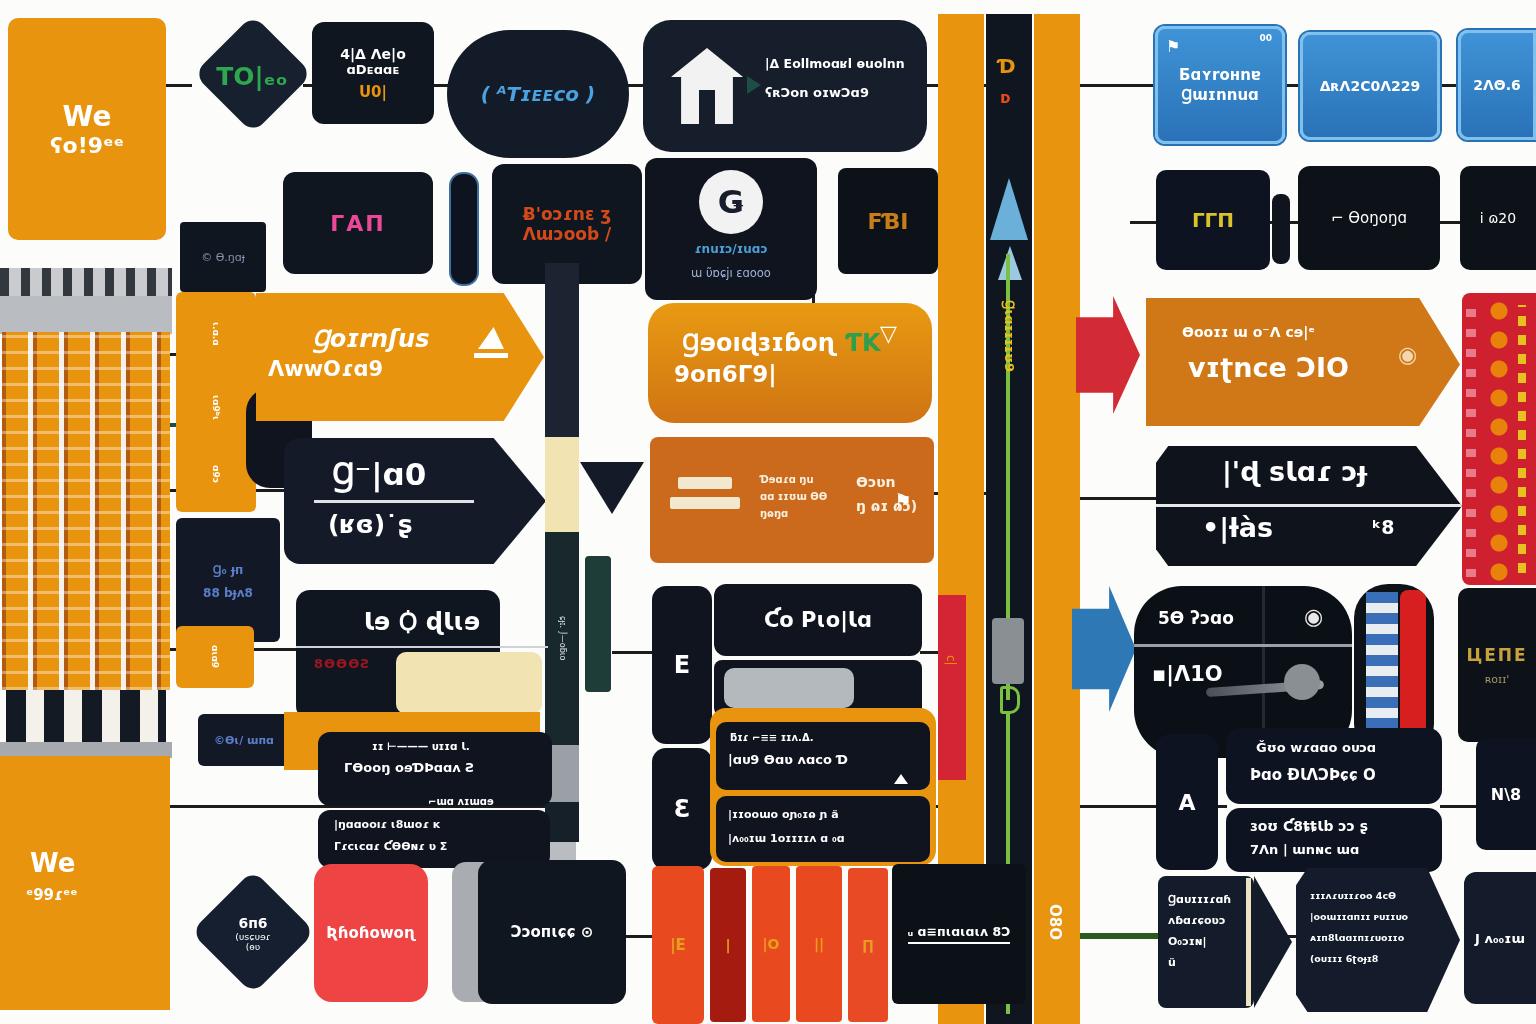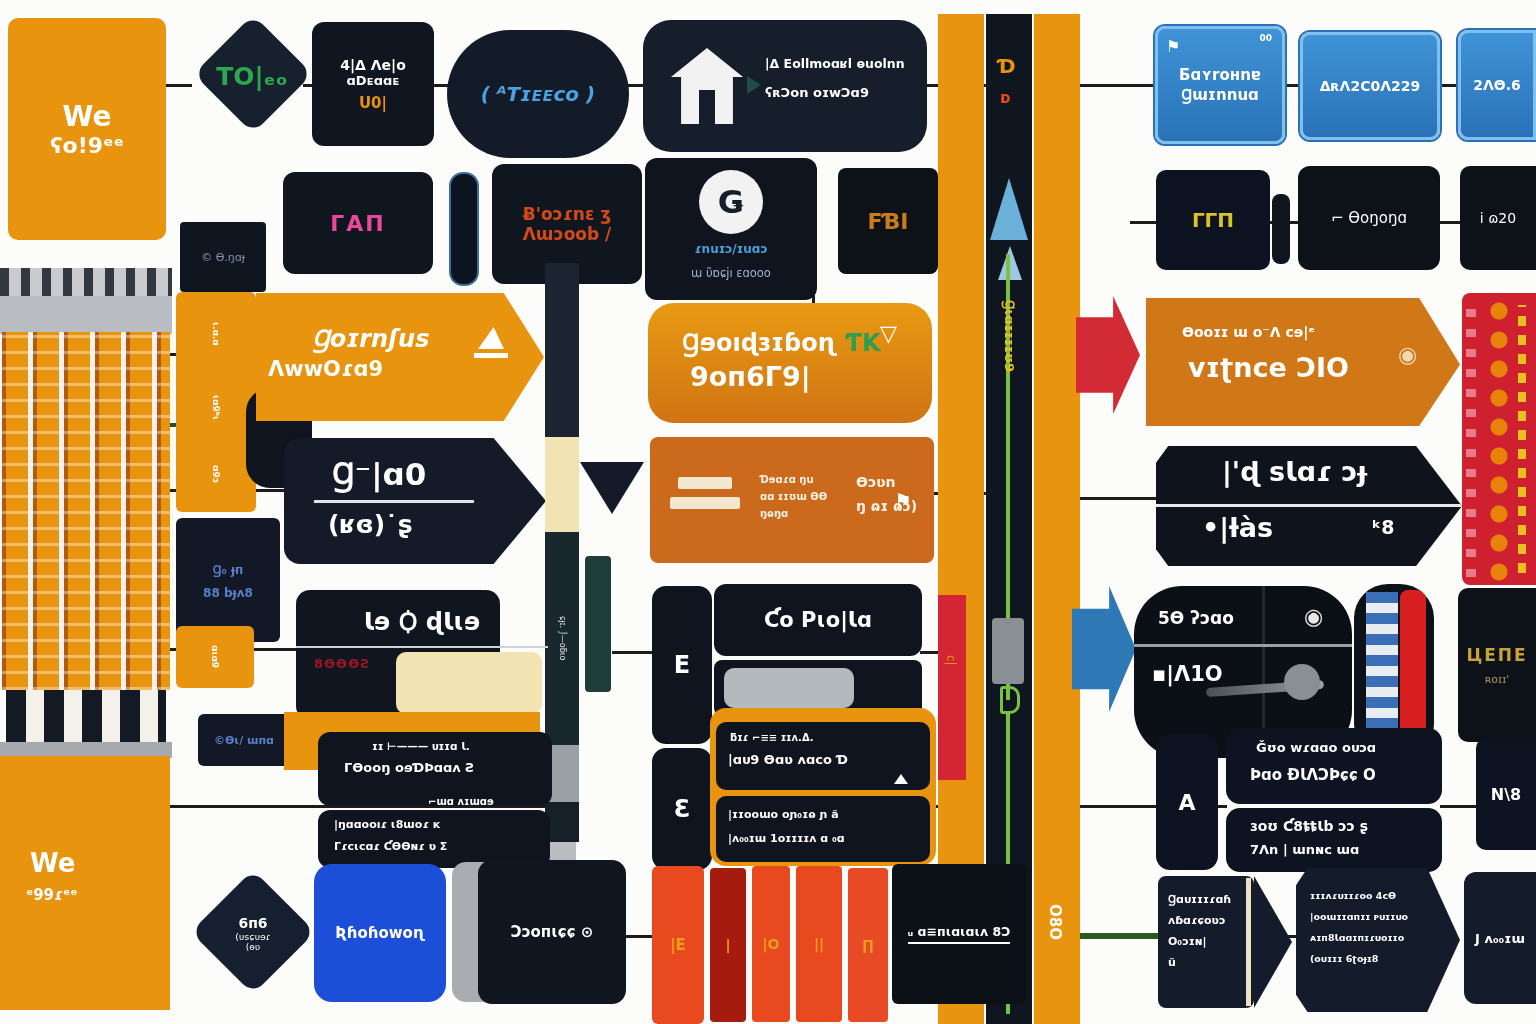--- a/index.html
+++ b/index.html
@@ -62,21 +62,21 @@
   <div class="box ctr org" style="left:8px;top:18px;width:158px;height:222px;border-radius:10px">
     <div class="b" style="font-size:28px">We</div>
     <div class="b" style="font-size:22px">ʕo!9ᵉᵉ</div>
   </div>
 
   <div class="box" style="left:211px;top:32px;width:84px;height:84px;background:#17202e;border-radius:14px;transform:rotate(45deg)"></div>
   <div class="box ctr" style="left:186px;top:44px;width:132px;height:64px;z-index:3">
     <div class="b" style="font-size:25px;color:#2da84e">TO|ₑₒ</div>
   </div>
 
-  <div class="box ctr dk" style="left:312px;top:22px;width:122px;height:124px">
+  <div class="box ctr dk" style="left:312px;top:22px;width:122px;height:102px">
     <div class="b" style="font-size:14px">4|Δ Λe|o</div>
     <div class="b" style="font-size:13px">ɑDᴇɑɑᴇ</div>
     <div class="b" style="font-size:15px;color:#e8940e;margin-top:6px">U0|</div>
   </div>
 
   <div class="box ctr" style="left:447px;top:30px;width:182px;height:128px;background:#131a28;border-radius:64px">
     <div class="b" style="font-size:20px;color:#4aa3e0;font-style:italic">( ᴬTɪᴇᴇᴄᴏ )</div>
   </div>
 
   <div class="box" style="left:643px;top:20px;width:284px;height:132px;background:#161d2b;border-radius:28px">
@@ -200,21 +200,21 @@
     <span class="abs vtext b" style="left:12px;top:890px;font-size:15px;color:#fff">Ο8Ο</span>
   </div>
   <div class="box" style="left:1076px;top:296px;width:64px;height:118px;background:#d32b36;clip-path:polygon(0 18%,58% 18%,58% 0,100% 50%,58% 100%,58% 82%,0 82%)"></div>
   <div class="box" style="left:1072px;top:586px;width:64px;height:126px;background:#2e78b5;clip-path:polygon(0 18%,58% 18%,58% 0,100% 50%,58% 100%,58% 82%,0 82%)"></div>
 
   <div class="box" style="left:648px;top:303px;width:284px;height:120px;background:linear-gradient(#e89a12,#d07414);border-radius:26px">
     <div class="abs" style="left:34px;top:22px;font-size:24px;font-weight:bold">
       <span>Ɡɘoıɖɜɪɓoɳ</span>
       <span style="color:#2e9e4f">ƬΚ</span>
     </div>
-    <div class="abs b" style="left:42px;top:58px;font-size:27px">9oп6Г9|</div>
+    <div class="abs b" style="left:26px;top:58px;font-size:23px">9oп6Г9|</div>
     <span class="abs b" style="left:232px;top:18px;font-size:22px">▽</span>
   </div>
   <div class="box" style="left:650px;top:437px;width:284px;height:126px;background:#cb6a1c;border-radius:8px">
     <span class="abs" style="left:28px;top:40px;width:54px;height:12px;background:#f2e8d0;border-radius:2px"></span>
     <span class="abs" style="left:20px;top:60px;width:70px;height:12px;background:#f2e8d0;border-radius:2px"></span>
     <div class="abs b" style="left:110px;top:34px;font-size:10px;line-height:1.7;color:#f8f0e0">
       <div>Ɗɘɑɾɑ ŋu</div>
       <div>ɑɑ ɪɪʊɯ ƟƟ</div>
       <div>ŋɷŋɑ</div>
     </div>
@@ -317,21 +317,21 @@
   <div class="box org" style="left:0;top:756px;width:170px;height:254px">
     <div class="abs b" style="left:30px;top:92px;font-size:26px">We</div>
     <div class="abs b" style="left:26px;top:130px;font-size:15px">ᵉ99ɾᵉᵉ</div>
   </div>
   <div class="box" style="left:209px;top:888px;width:88px;height:88px;background:#161f30;border-radius:14px;transform:rotate(45deg)"></div>
   <div class="box ctr" style="left:190px;top:894px;width:126px;height:78px;z-index:3">
     <div class="b" style="font-size:14px">6п6</div>
     <div style="font-size:9.5px">(ᴜsɕᴜɘɾ</div>
     <div style="font-size:9px">(ɵʋ</div>
   </div>
-  <div class="box ctr" style="left:314px;top:864px;width:132px;height:138px;background:#1d4ed8;border-radius:18px">
+  <div class="box ctr" style="left:314px;top:864px;width:114px;height:138px;background:#ef4444;border-radius:18px">
     <div class="b" style="font-size:15px">Ʀɦoɦᴏᴡᴏɳ</div>
   </div>
   <div class="box" style="left:452px;top:862px;width:56px;height:140px;background:#a9adb2;border-radius:14px"></div>
   <div class="box ctr" style="left:478px;top:860px;width:148px;height:144px;background:#10161f;border-radius:14px">
     <div class="b" style="font-size:15px">Ɔɔᴏᴨɩɕɕ ⊙</div>
   </div>
   <div class="box ctr" style="left:652px;top:866px;width:52px;height:158px;background:#e8491f;border-radius:6px">
     <div class="b" style="font-size:15px;color:#e8a01c">|E</div>
   </div>
   <div class="box ctr" style="left:710px;top:868px;width:36px;height:154px;background:#a61b10;border-radius:4px">

